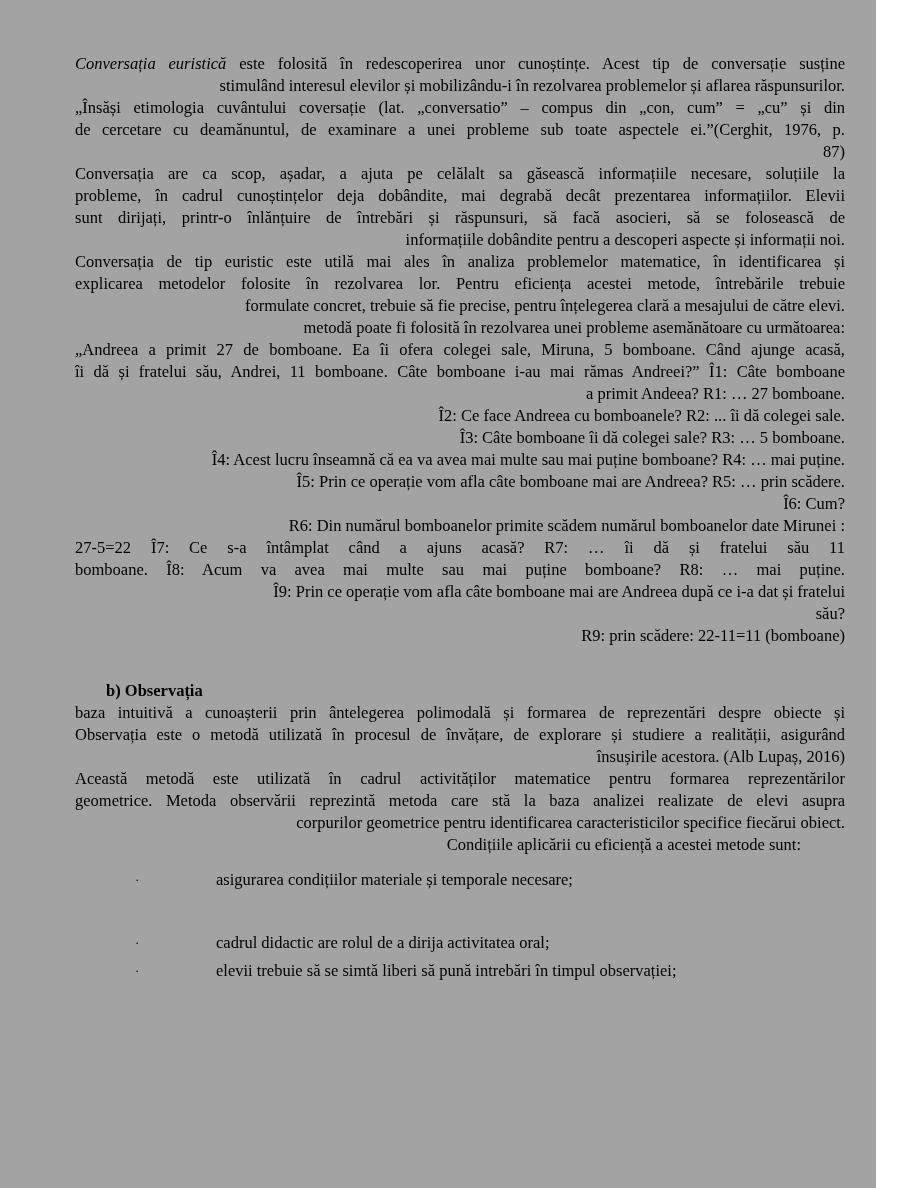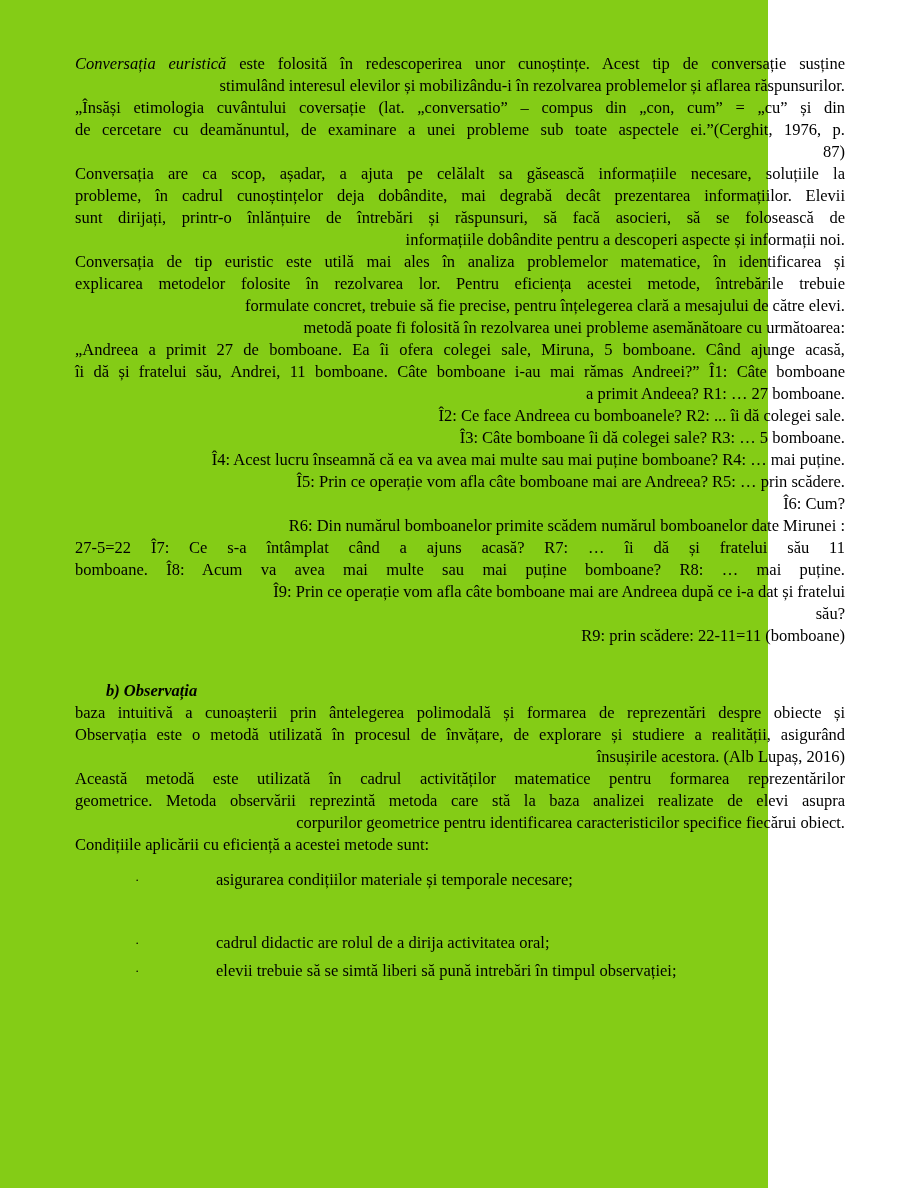--- a/index.html
+++ b/index.html
@@ -4,36 +4,36 @@
 <style>
   html,body{margin:0;padding:0;}
   body{
     width:918px;height:1188px;
     background:#ffffff;
     font-family:"Liberation Serif","DejaVu Serif",serif;
     color:#000000;
     overflow:hidden;
   }
   .page{
-    width:768px;height:1188px;
+    width:876px;height:1188px;
     box-sizing:border-box;
     padding:53px 117px 0 75px;
-    background:#84cc16;
+    background:#a3a3a3;
   }
   #doc{width:770px;}
   .line{
     font-size:16.5px;
     line-height:22px;
     min-height:22px;
     white-space:normal;
   }
   .j{text-align:justify;text-align-last:justify;}
   .n{text-align:right;}
-  .c{text-align:left;padding-right:44px;}
-  .h{font-weight:bold;padding-left:31px;margin-top:33px;font-style:italic;}
+  .c{text-align:right;padding-right:44px;}
+  .h{font-weight:bold;padding-left:31px;margin-top:33px;}
   .b1,.b2,.b3{position:relative;padding-left:141px;box-sizing:border-box;}
   .b1{margin-top:13px;}
   .b2{margin-top:41px;}
   .b3{margin-top:6px;}
   .dot{
     position:absolute;left:60px;top:0;
     font-size:13px;line-height:22px;
   }
   em{font-style:italic;}
 </style>

